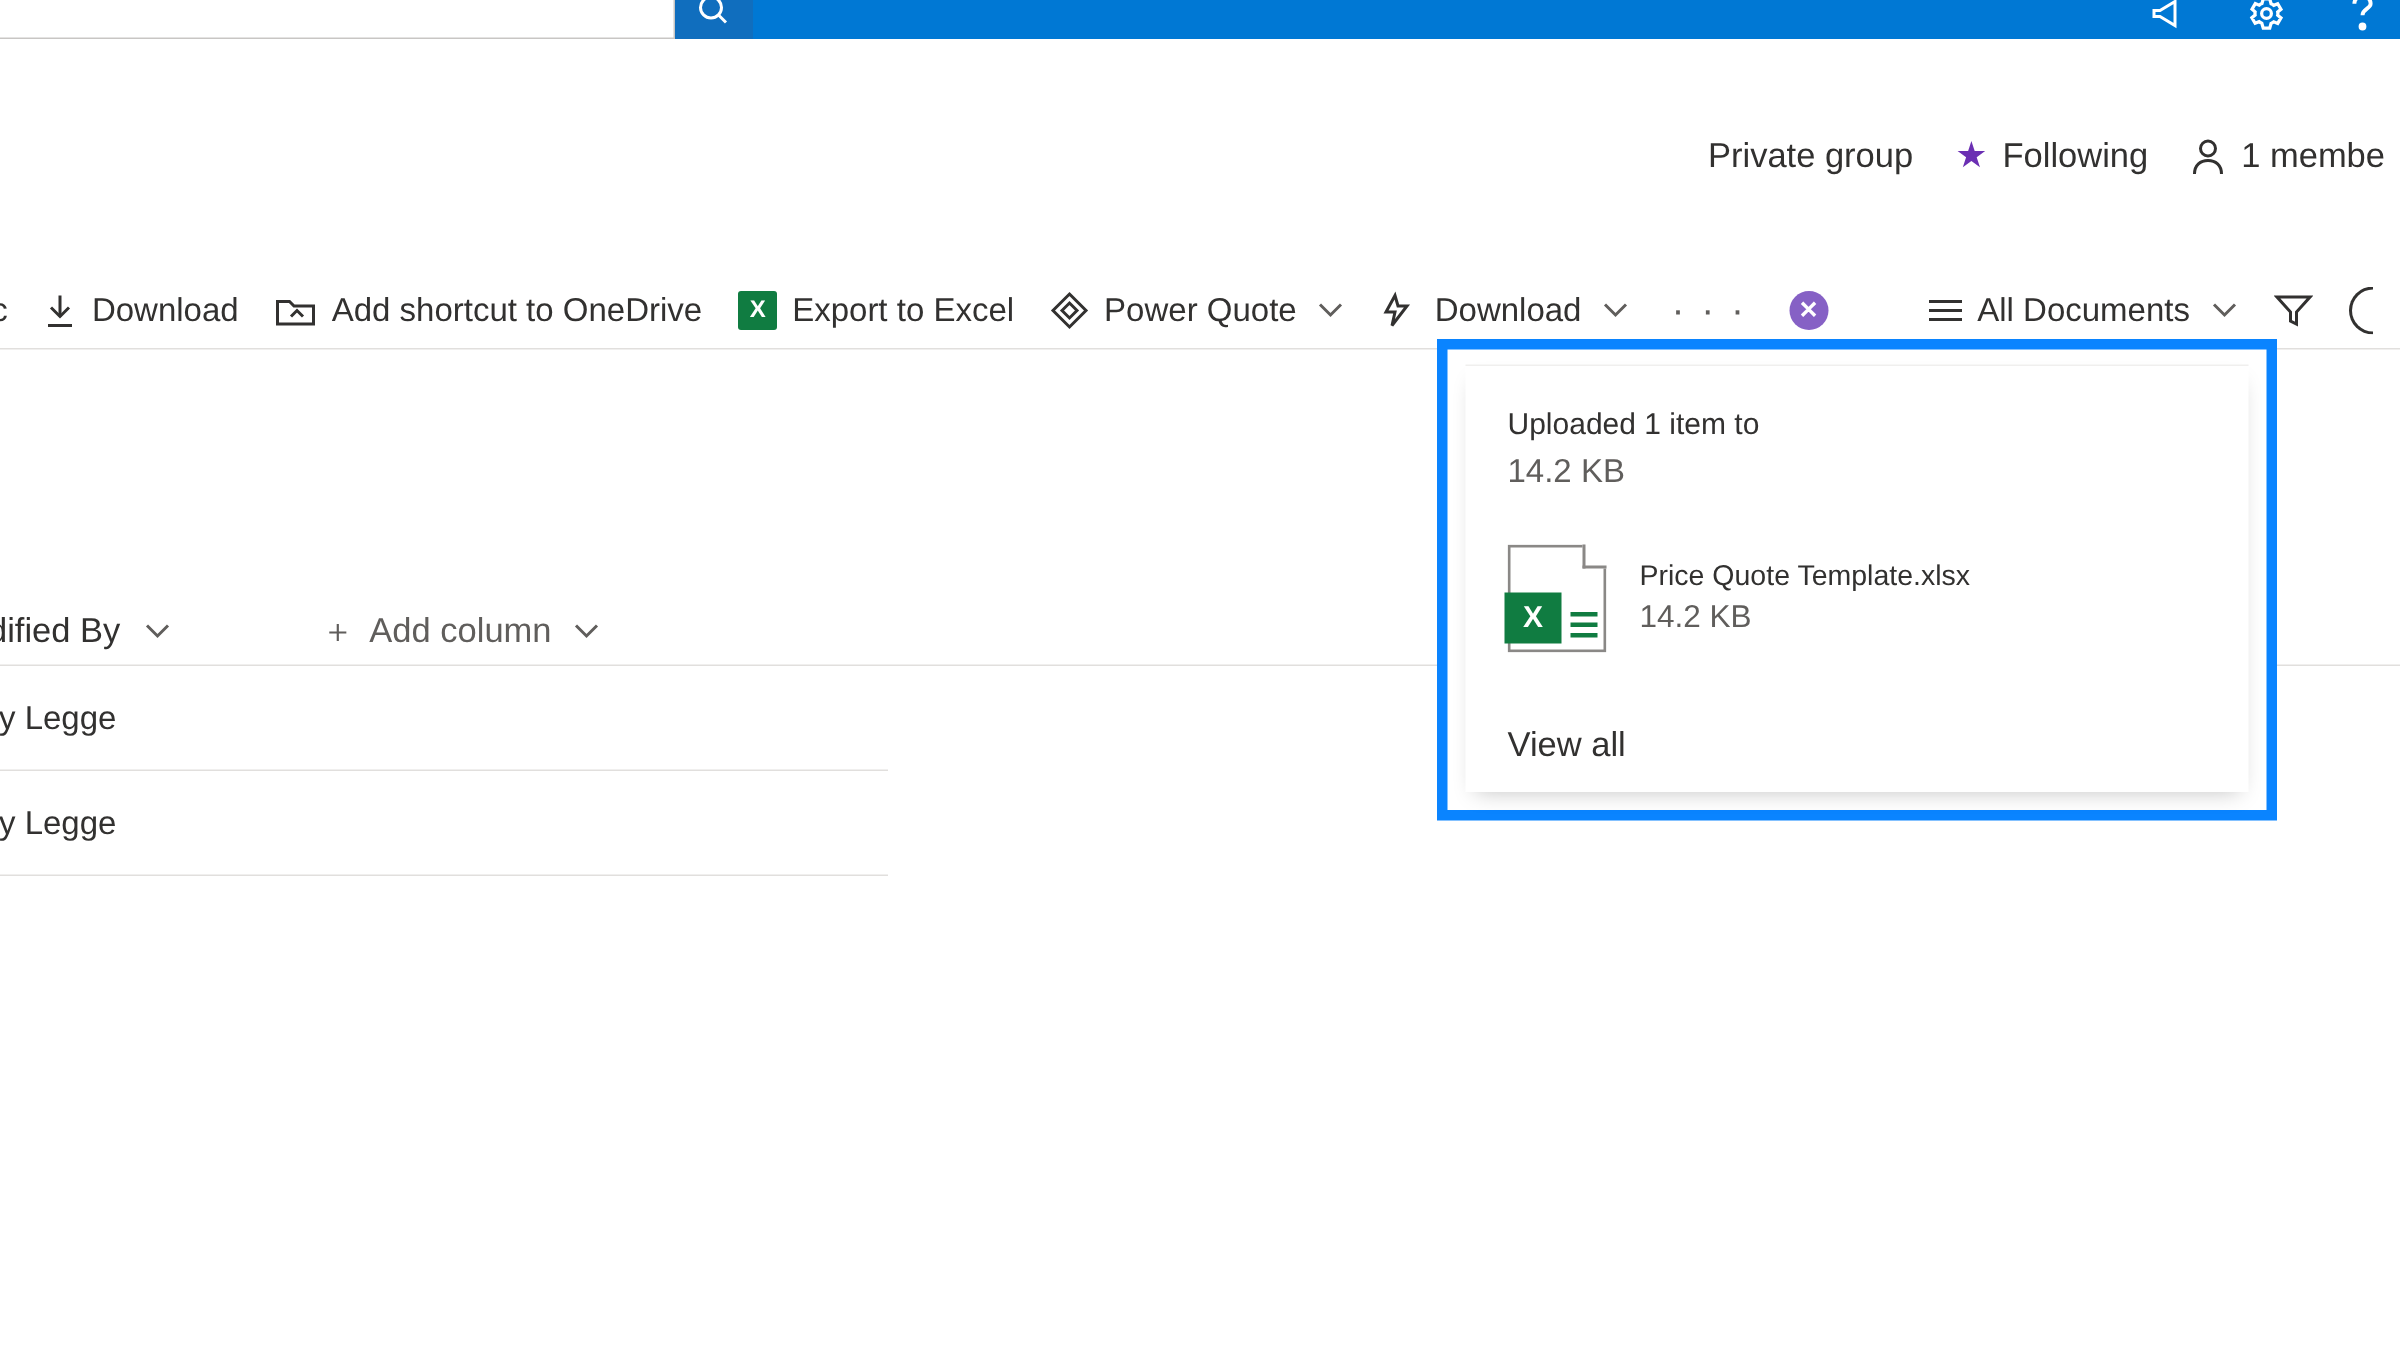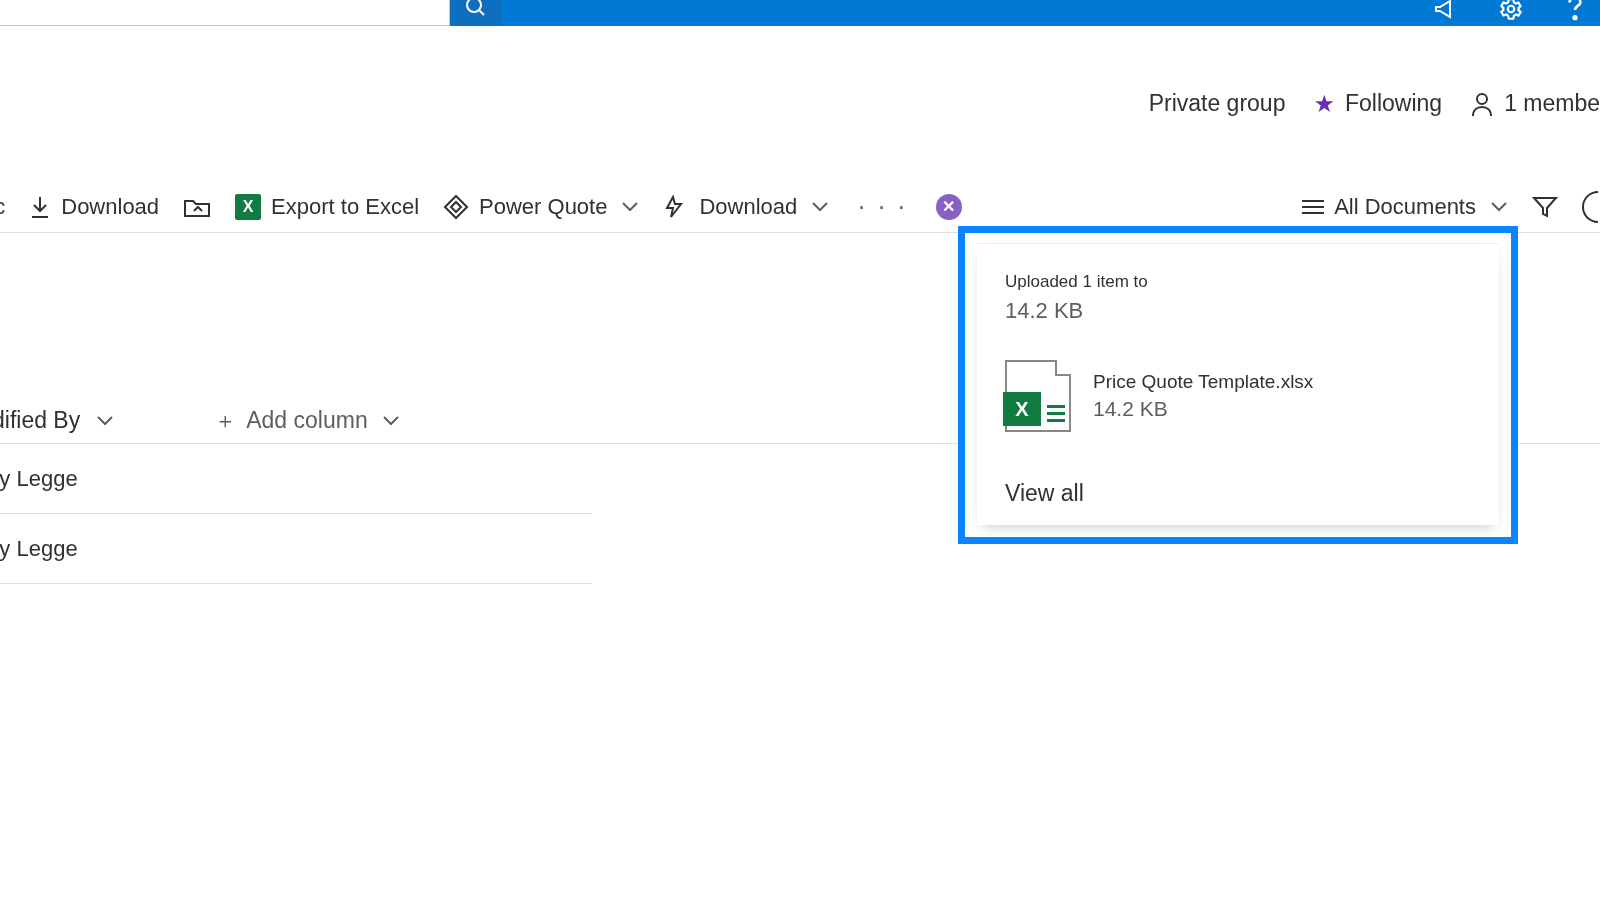--- a/index.html
+++ b/index.html
@@ -51,20 +51,21 @@
     color: #fff;
   }
   .top-icons .icn { width: 30px; height: 26px; display:flex; align-items:center; justify-content:center; cursor:pointer; margin-top:-4px;}
 
   
   .site-header {
     height: 155px;
     display: flex;
     justify-content: flex-end;
     align-items: center;
+    padding-right: 10px;
     gap: 28px;
     font-size: 23px;
     color: var(--text);
   }
   .hdr-item { display:flex; align-items:center; gap:10px; cursor:pointer; }
   .star-icon { color:#6b2fb3; font-size:24px; line-height:1; }
   .person-ico svg { stroke:#323130; }
 
   
   .cmdbar {
@@ -87,21 +88,21 @@
   }
   .ellipsis-cmd { font-size:26px; letter-spacing:2px; color:#605e5c; cursor:pointer; padding:0 4px;}
   .close-pill {
     width:26px; height:26px; border-radius:50%; background:#8661c5; color:#fff;
     display:flex; align-items:center; justify-content:center; cursor:pointer; font-size:16px; font-weight:700;
   }
   .view-selector { display:flex; align-items:center; gap:10px; cursor:pointer; }
   .ham { display:flex; flex-direction:column; gap:4px; }
   .ham span { display:block; width:22px; height:2px; background:#323130; }
   .filter-ico svg { stroke:#323130; }
-  .cmdbar .right-cut { margin-left:auto; display:flex; align-items:center; gap:24px; padding-right:4px;}
+  .cmdbar .right-cut { margin-left:auto; display:flex; align-items:center; gap:24px; padding-right:20px;}
   .partial-circle { width:16px; height:32px; border:2px solid #323130; border-right:none; border-radius:16px 0 0 16px; margin-right:-2px;}
 
   
   .colrow {
     margin-top: 165px;
     height: 46px;
     display:flex;
     align-items:center;
     border-bottom:1px solid var(--line);
     font-size:23px;
@@ -132,21 +133,21 @@
     border: 7px solid #0a84ff;
     background:#fff;
     padding: 10px 12px 12px 12px;
   }
   .toast-inner {
     background:#fff;
     border-top:1px solid #f0efee;
     padding: 28px 20px 18px 28px;
     box-shadow: 0 6px 14px -6px rgba(0,0,0,0.25);
   }
-  .toast-title { font-size:17px; color:var(--text); }
+  .toast-title { font-size:20px; color:var(--text); }
   .toast-sub { font-size:22px; color:#605e5c; margin-top:6px; }
   .toast-file { display:flex; align-items:center; gap:22px; margin-top:36px; }
   .file-ico {
     width:66px; height:72px; position:relative;
   }
   .file-ico .paper {
     position:absolute; inset:0; border:2px solid #8a8886; background:#fff;
     clip-path: polygon(0 0, 78% 0, 100% 20%, 100% 100%, 0 100%);
   }
   .file-ico .fold {
@@ -237,20 +238,21 @@
     <span>Download</span>
   </div>
 
   <div class="cmd">
     <span>
       <svg width="28" height="24" viewBox="0 0 28 24" fill="none" stroke="#323130" stroke-width="2">
         <path d="M2 6h8l3 3h13v12H2z"></path>
           <path d="M11 16l4-4 4 4"></path>
       </svg>
     </span>
+    <span>Add shortcut to OneDrive</span>
   </div>
 
   <div class="cmd">
     <span class="excel-badge">X</span>
     <span>Export to Excel</span>
   </div>
 
   <div class="cmd">
     <span>
       <svg width="26" height="26" viewBox="0 0 26 26" fill="none" stroke="#323130" stroke-width="2">

